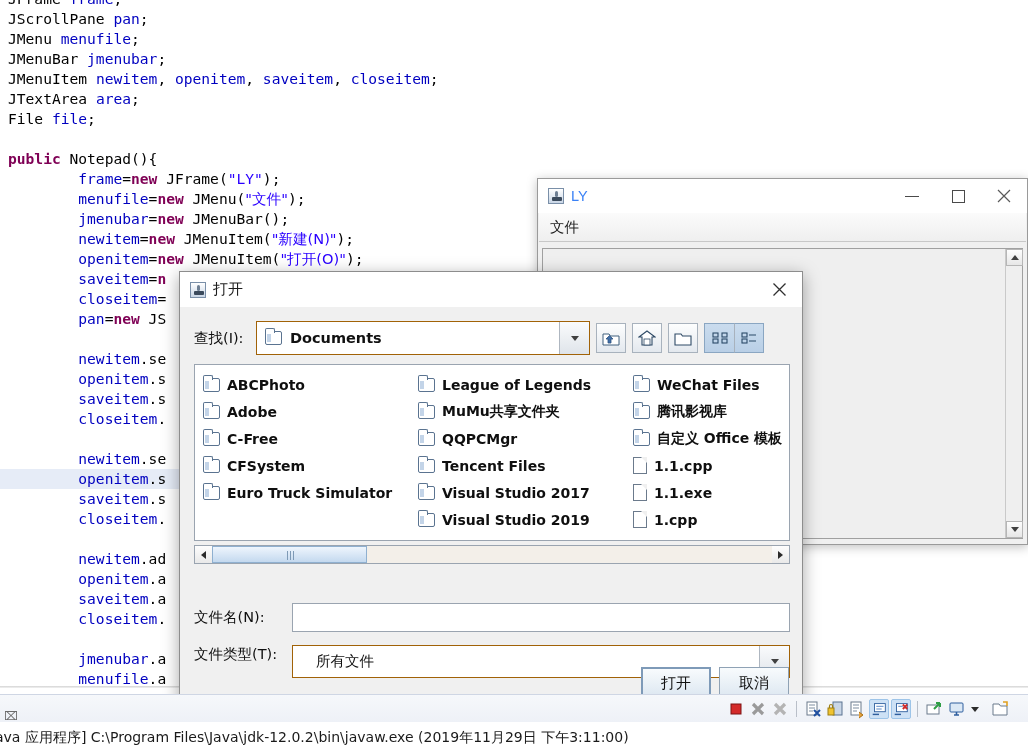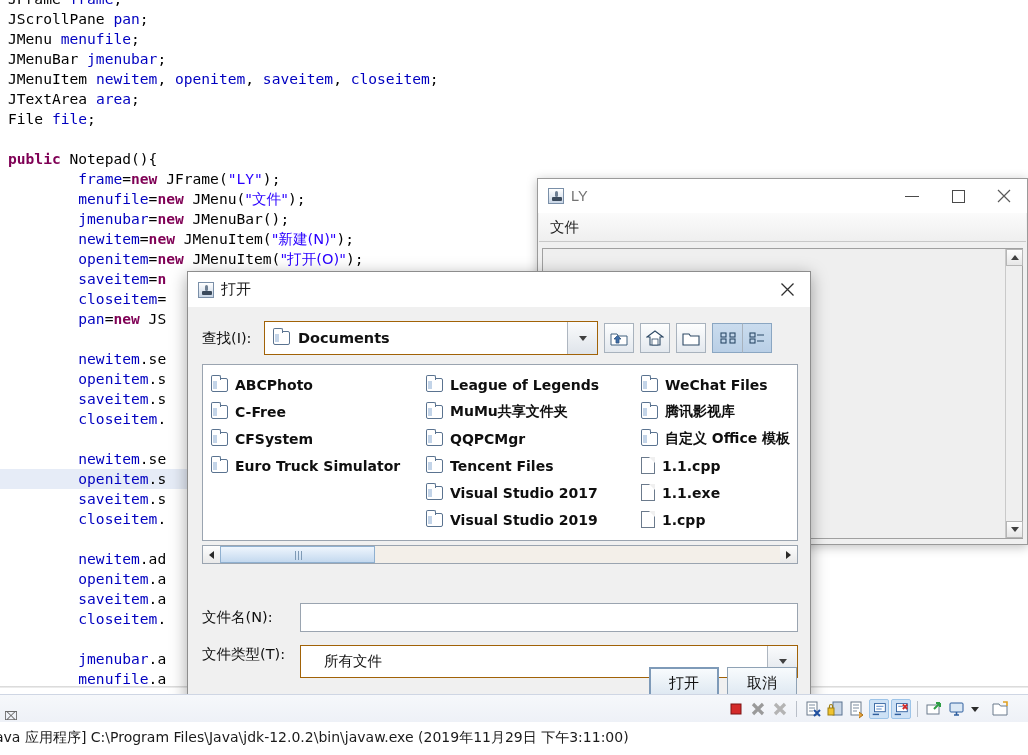--- a/index.html
+++ b/index.html
@@ -93,21 +93,21 @@
     position: relative; flex: none;
   }
   .java-icon::before {
     content: ""; position: absolute; left: 3px; top: 8px; width: 10px; height: 4px;
     background: #3b4a5c; border-radius: 1px;
   }
   .java-icon::after {
     content: ""; position: absolute; left: 6px; top: 2px; width: 3px; height: 6px;
     background: #6e7f93; border-radius: 2px;
   }
-  .ly-title { font-size: 14.5px; color: #737373; }
+  .ly-title { font-size: 14.5px; color: #3b82f6; }
   .ly-winbtns { position: absolute; right: 0; top: 0; height: 34px; display: flex; }
   .ly-winbtn {
     width: 46px; height: 34px; display: flex; align-items: center; justify-content: center;
     color: #4a4a4a;
   }
   .ly-menubar {
     position: absolute; left: 1px; top: 34px; right: 1px; height: 29px;
     background: linear-gradient(#fbfbfb,#efefef);
     border-bottom: 1px solid #c8c8c8;
     display: flex; align-items: center;
@@ -138,21 +138,20 @@
   .tri.down { border-left: 4px solid transparent; border-right: 4px solid transparent; border-top: 5px solid #404040; }
   .tri.left { border-top: 4px solid transparent; border-bottom: 4px solid transparent; border-right: 5px solid #2a2a2a; }
   .tri.right { border-top: 4px solid transparent; border-bottom: 4px solid transparent; border-left: 5px solid #2a2a2a; }
 
   
   .dlg {
     position: absolute; left: 179px; top: 271px; width: 624px; height: 444px;
     background: #bef264;
     border: 1px solid #8d8d8d;
     box-shadow: 0 4px 16px rgba(0,0,0,0.35);
-    margin-left: 8px;
   }
   .dlg-titlebar {
     position: absolute; left: 0; top: 0; right: 0; height: 35px;
     background: #ffffff; display: flex; align-items: center;
   }
   .dlg-title { font-family: "DejaVu Sans", sans-serif; font-size: 15px; color: #1c1c1c; }
   .dlg-close {
     position: absolute; right: 0; top: 0; width: 46px; height: 35px;
     display: flex; align-items: center; justify-content: center; color: #3a3a3a;
   }
@@ -378,20 +377,24 @@
 
       <div class="filelist">
         <div class="fl-cols">
           <div class="fl-col" id="fl-col1">
               <div class="fl-item">
                 <span class="folder-ico"></span>
                 <span class="fl-name">ABCPhoto</span>
               </div>
               <div class="fl-item">
                 <span class="folder-ico"></span>
+                <span class="fl-name">Adobe</span>
+              </div>
+              <div class="fl-item">
+                <span class="folder-ico"></span>
                 <span class="fl-name">C-Free</span>
               </div>
               <div class="fl-item">
                 <span class="folder-ico"></span>
                 <span class="fl-name">CFSystem</span>
               </div>
               <div class="fl-item">
                 <span class="folder-ico"></span>
                 <span class="fl-name">Euro Truck Simulator</span>
               </div>

